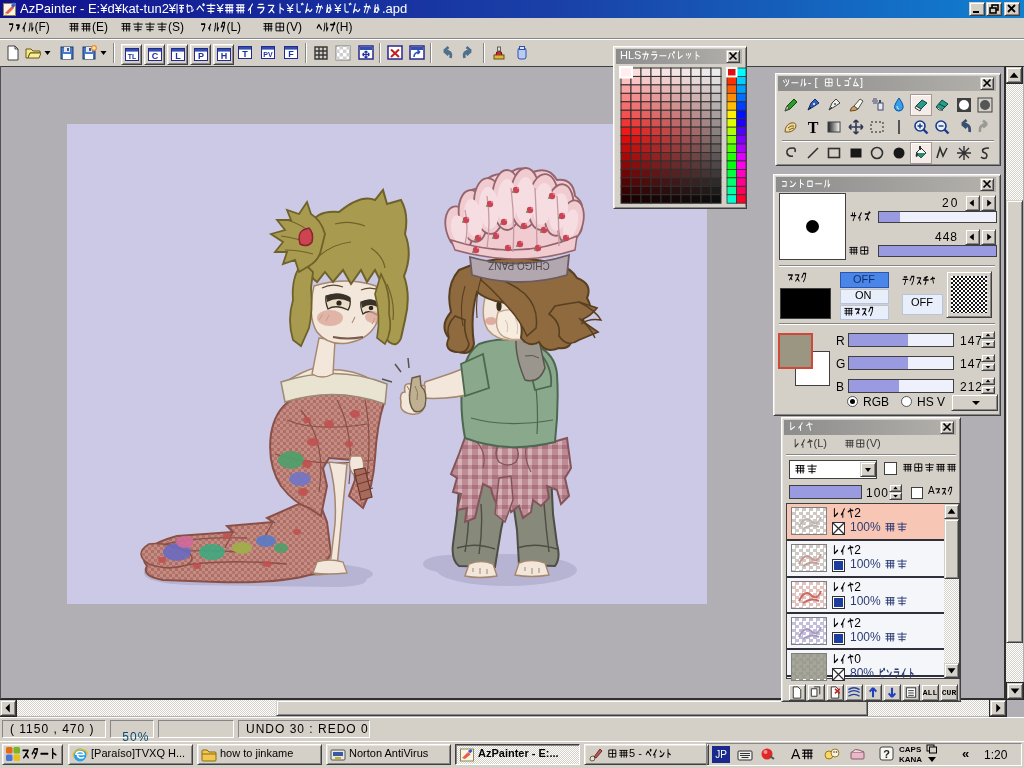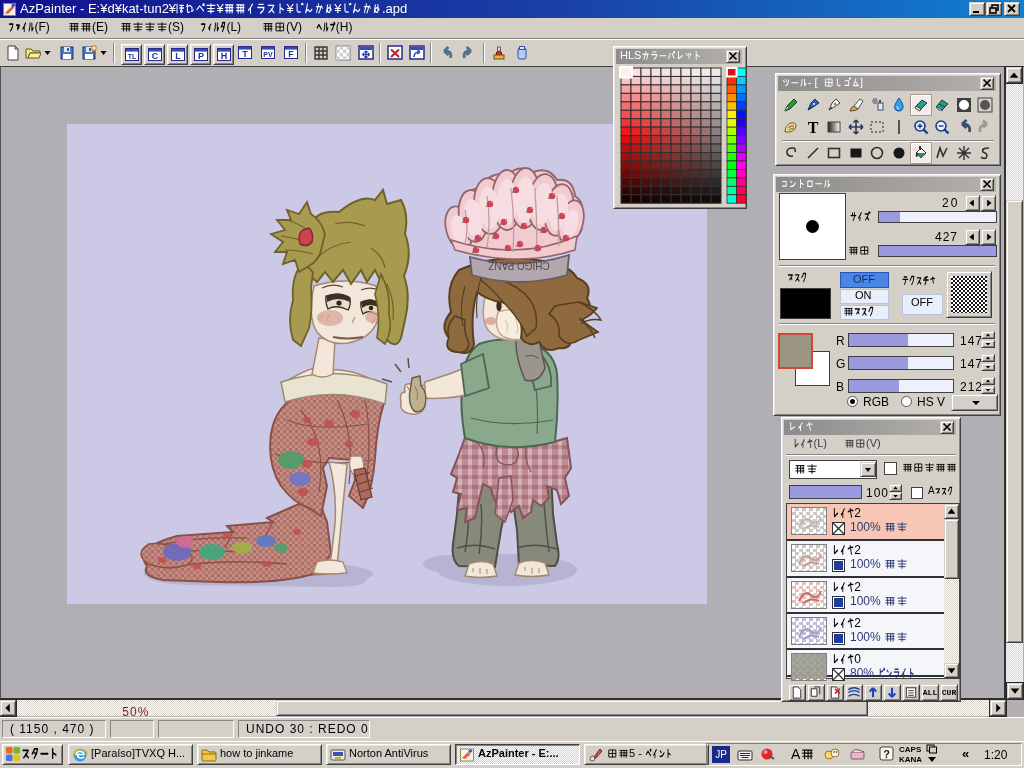--- a/index.html
+++ b/index.html
@@ -852,21 +852,21 @@
           <path d="M6 4 L11 8 L6 12 Z" fill="#000"></path>
         </svg>
       </div>
       <svg class="abs" style="left:76px;top:36px" width="26" height="14" viewBox="0 0 26 14">
         <path d="M14 42 H86 M36 18 V42 M66 16 V42 M66 42 Q66 68 46 86" transform="translate(0.0 0.0) scale(0.0682 0.1100)" fill="none" stroke="#000" stroke-width="12.9" stroke-linecap="round" stroke-linejoin="round"></path>
         <path d="M66 16 Q46 46 26 64 M46 42 V86" transform="translate(6.8 0.0) scale(0.0682 0.1100)" fill="none" stroke="#000" stroke-width="12.9" stroke-linecap="round" stroke-linejoin="round"></path>
         <path d="M22 28 H72 Q60 56 28 80 M50 54 L76 82 M76 12 L82 20 M88 8 L94 16" transform="translate(13.6 0.0) scale(0.0682 0.1100)" fill="none" stroke="#000" stroke-width="12.9" stroke-linecap="round" stroke-linejoin="round"></path>
       </svg>
       <div class="abs" style="left:104px;top:36px;width:119px;height:12px;background:#eef0fc;border:1px solid #404040"></div>
       <div class="abs" style="left:105px;top:37px;width:21px;height:10px;background:#9a9ae0"></div>
-      <div class="abs" style="left:161px;top:55px;font-size:12px;letter-spacing:1px">427</div>
+      <div class="abs" style="left:161px;top:55px;font-size:12px;letter-spacing:1px">448</div>
       <div class="abs raised2" style="left:191px;top:54px;width:15px;height:16px">
         <svg width="13" height="14" viewBox="0 0 15 16">
           <path d="M9 4 L9 12 L4 8 Z" fill="#000"></path>
         </svg>
       </div>
       <div class="abs raised2" style="left:207px;top:54px;width:15px;height:16px">
         <svg width="13" height="14" viewBox="0 0 15 16">
           <path d="M6 4 L11 8 L6 12 Z" fill="#000"></path>
         </svg>
       </div>
@@ -1186,21 +1186,21 @@
           <path fill="none" d="M5 6 H11 M5 8.5 H11 M5 11 H11" stroke="#303030"></path>
         </svg>
       </div>
       <div class="abs raised2" style="left:139px;top:266px;width:18px;height:17px;font-size:8px;font-weight:bold;text-align:center;line-height:15px;font-family:'Liberation Mono',monospace">ALL</div>
       <div class="abs raised2" style="left:158px;top:266px;width:18px;height:17px;font-size:8px;font-weight:bold;text-align:center;line-height:15px;font-family:'Liberation Mono',monospace">CUR</div>
     </div>
 <div class="abs" style="left:0;top:717px;width:1024px;height:24px;background:#d4d0c8;border-top:1px solid #fff"></div>
 <div class="abs panel" style="left:2px;top:720px;width:104px;height:18px"></div>
     <div class="abs" style="left:10px;top:722px;font-size:12px;color:#000;letter-spacing:1px">( 1150 ,  470 )</div>
 <div class="abs panel" style="left:110px;top:720px;width:44px;height:18px"></div>
-    <div class="abs" style="left:118px;top:705px;font-size:12px;color:#7f1d1d;letter-spacing:1px">&nbsp;50%</div>
+    <div class="abs" style="left:118px;top:730px;font-size:12px;color:#0c4a6e;letter-spacing:1px">&nbsp;50%</div>
 <div class="abs panel" style="left:158px;top:720px;width:76px;height:18px"></div>
     <div class="abs" style="left:166px;top:758px;font-size:17px;color:#000;letter-spacing:1px">1280 x  960</div>
 <div class="abs panel" style="left:238px;top:720px;width:132px;height:18px"></div>
     <div class="abs" style="left:246px;top:722px;font-size:12px;color:#000;letter-spacing:1px">UNDO  30 : REDO   0</div>
 <div class="abs" style="left:0;top:741px;width:1024px;height:27px;background:#d4d0c8;border-top:1px solid #fff"></div>
     <div class="abs raised" style="left:2px;top:744px;width:61px;height:21px"></div>
     <svg class="abs" style="left:5px;top:745px" width="16" height="18" viewBox="0 0 16 18">
       <g>
 <rect x="1" y="2" width="6.5" height="6.5" rx="1.5" fill="#e86a10"></rect>
 <rect x="8.5" y="2" width="6.5" height="6.5" rx="1.5" fill="#7ab41e"></rect>

